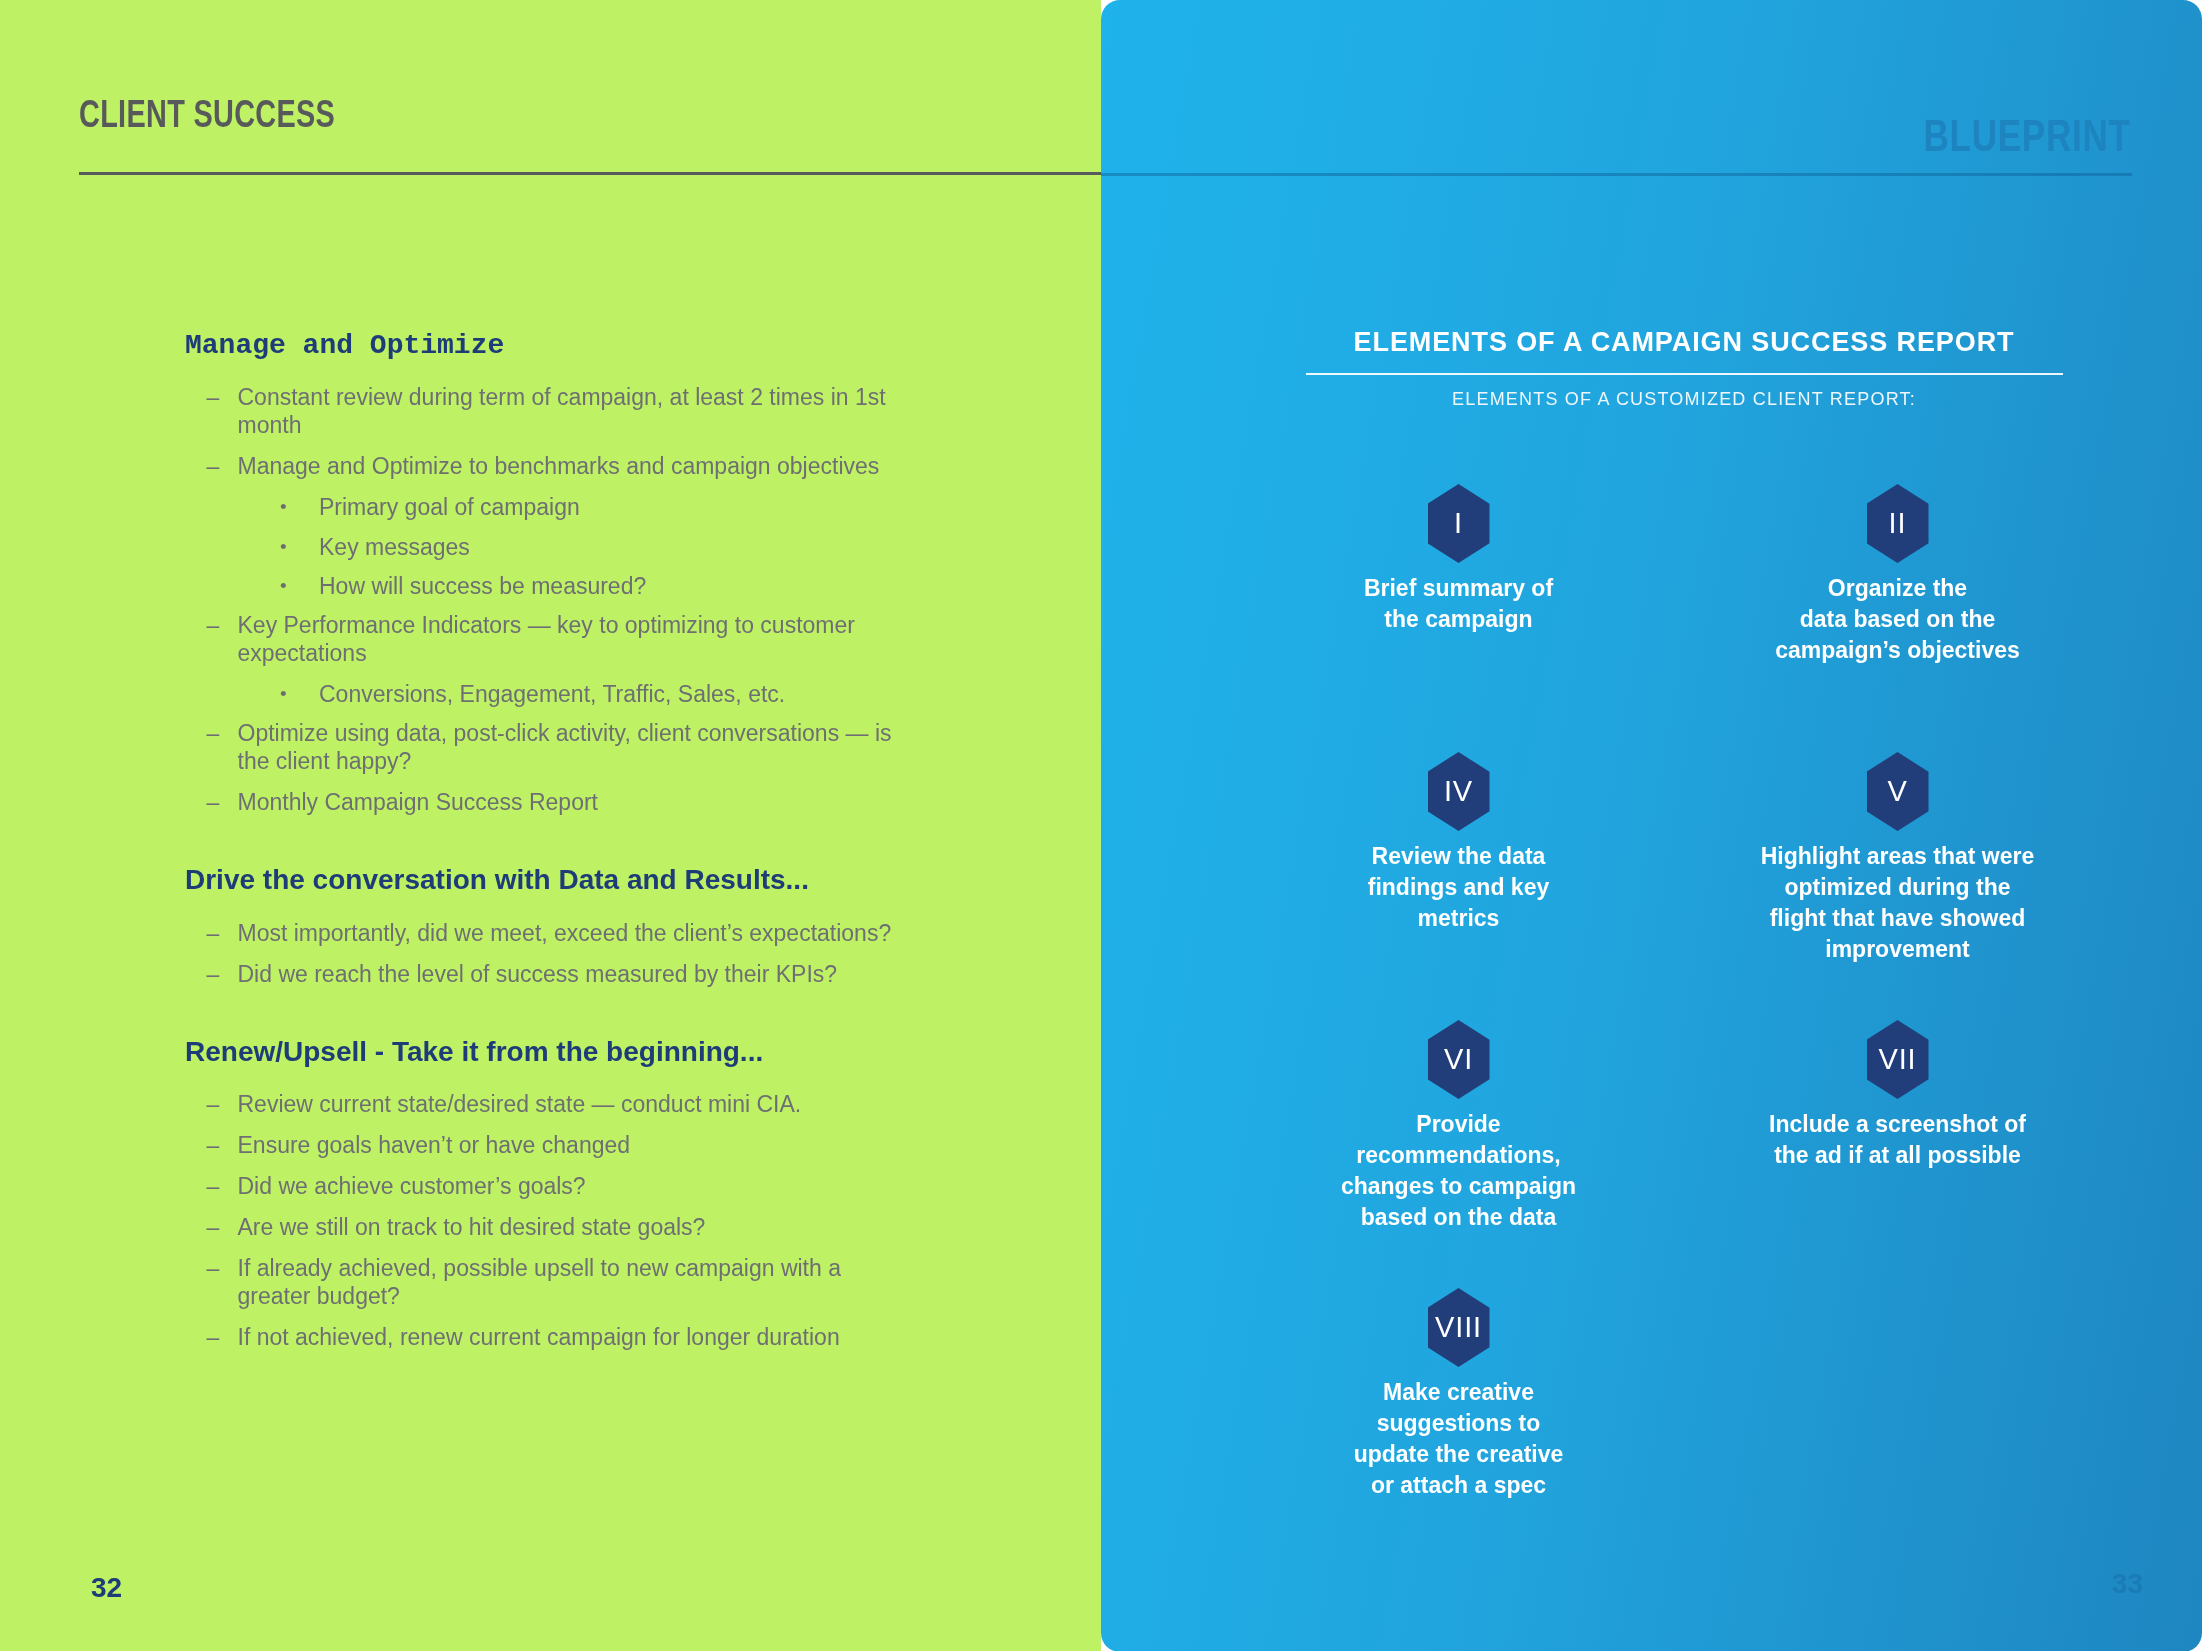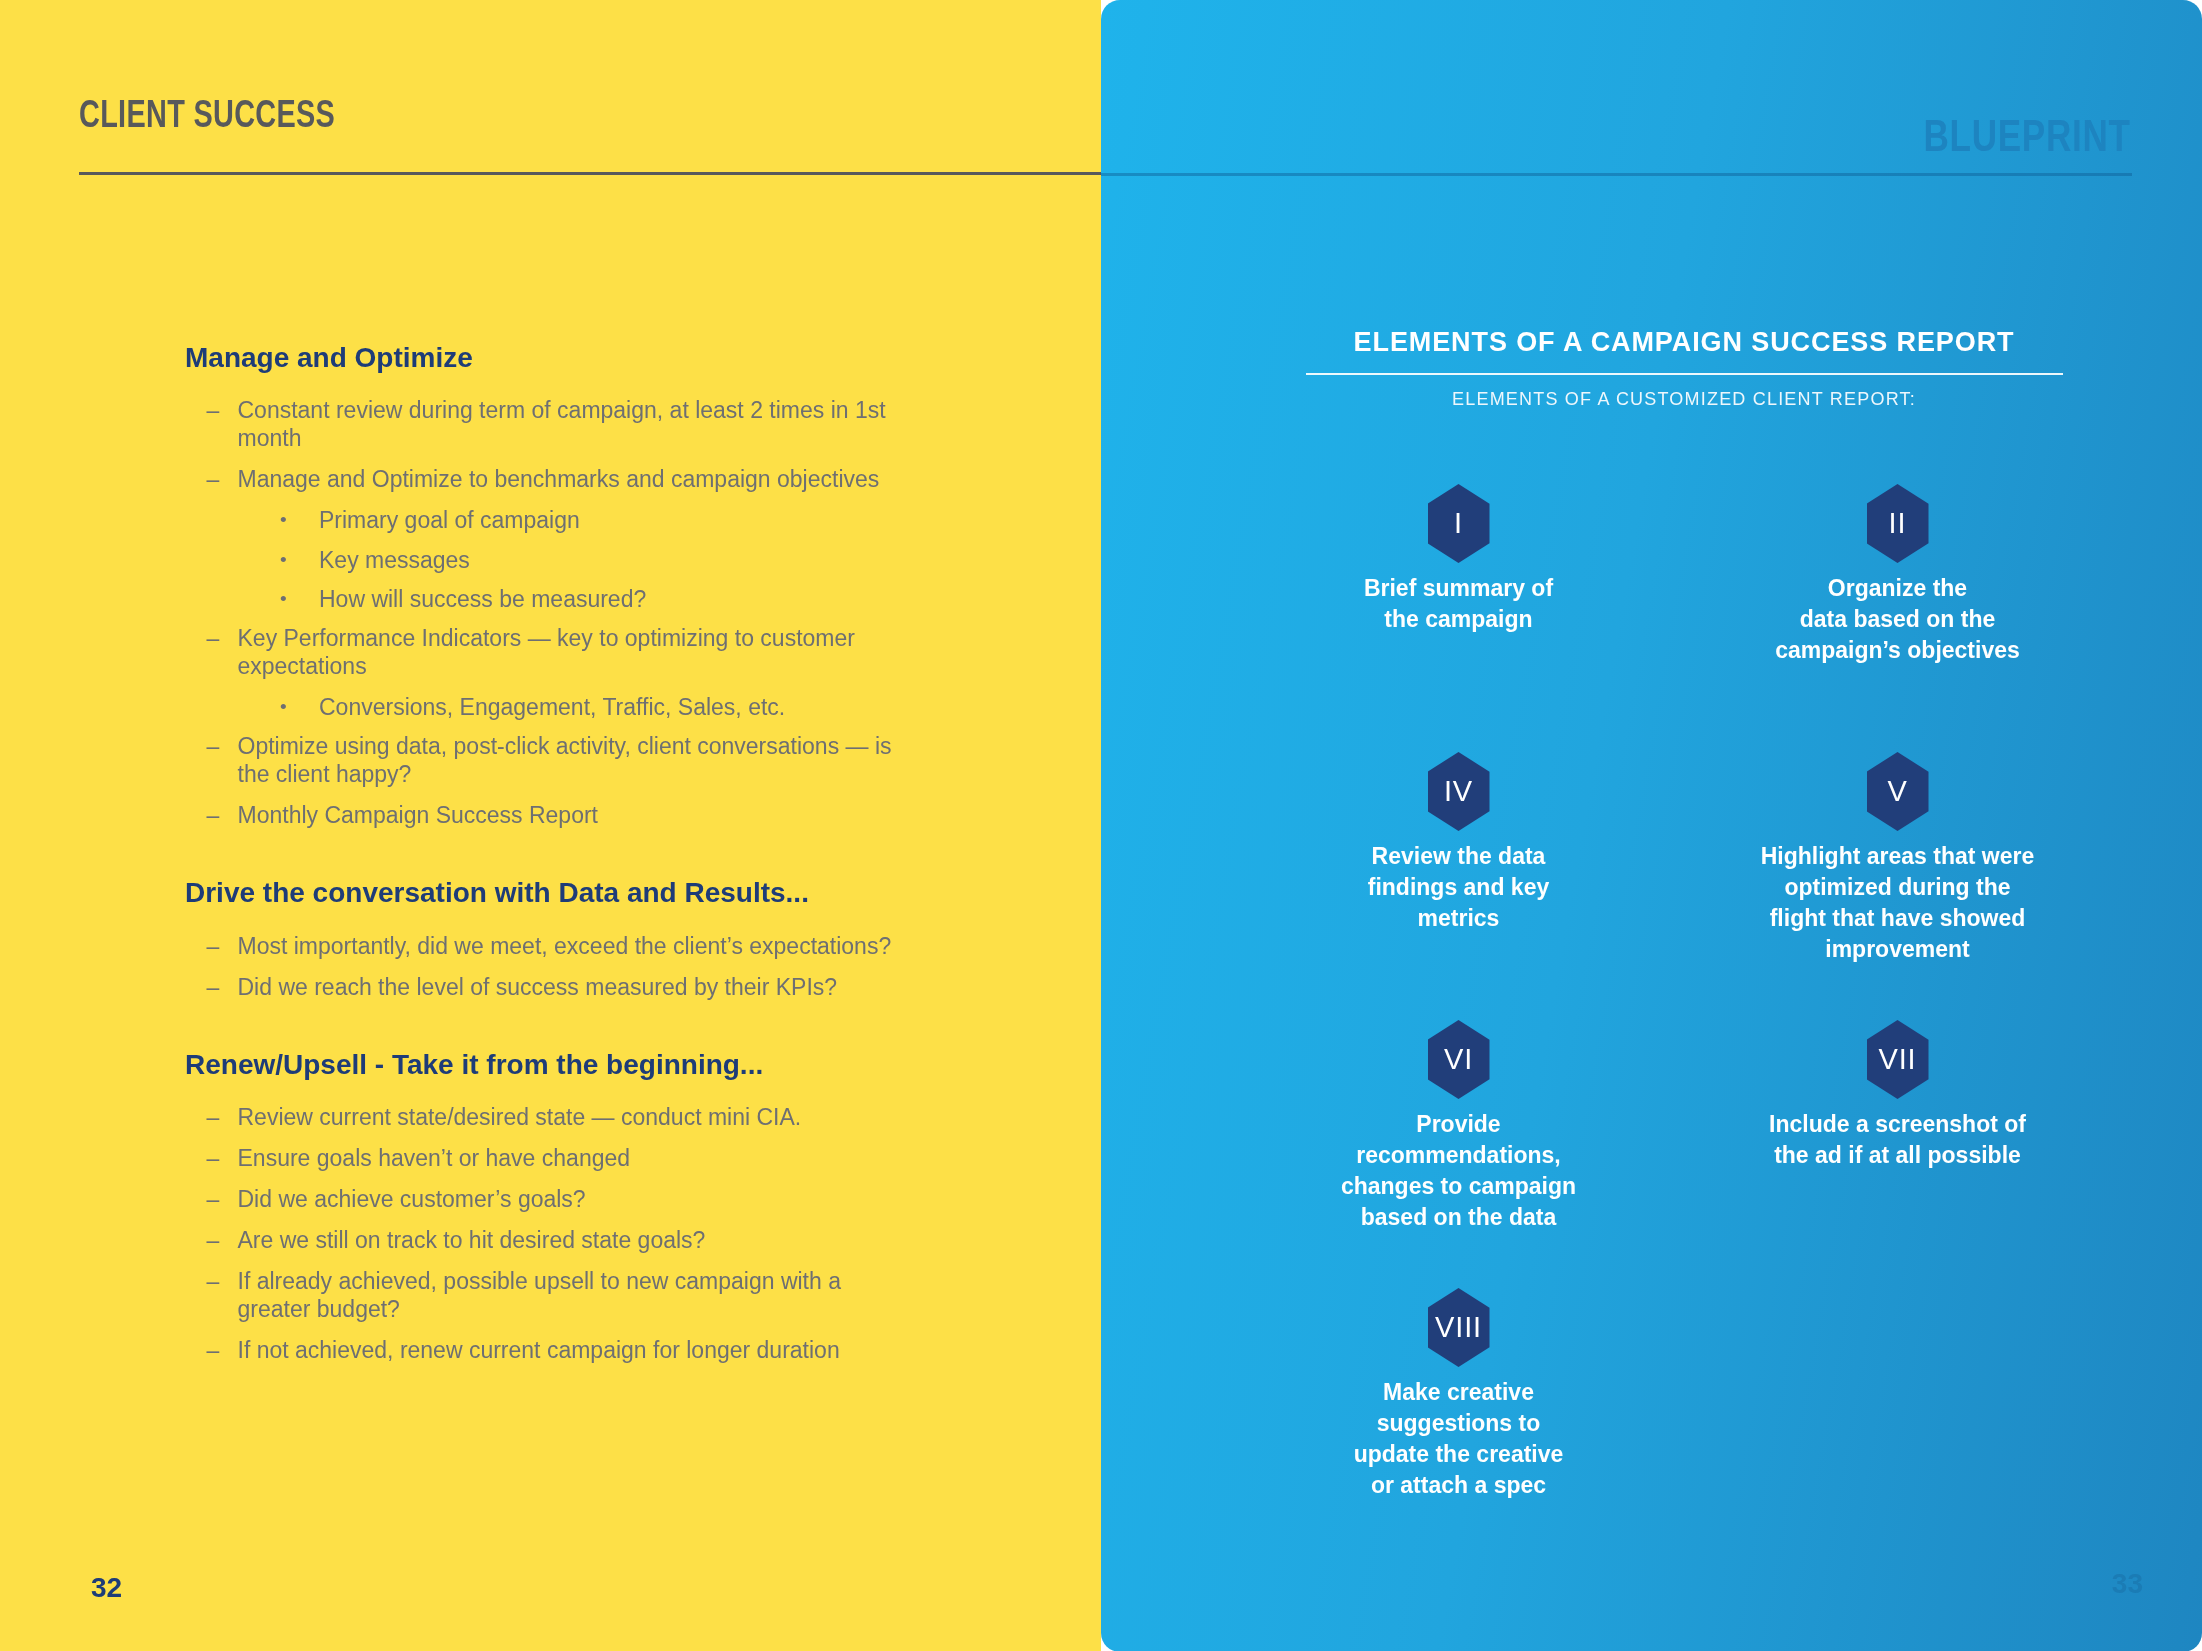--- a/index.html
+++ b/index.html
@@ -5,40 +5,40 @@
   html,body { margin:0; padding:0; }
   body {
     width:2203px; height:1652px;
     font-family:"Liberation Sans", sans-serif;
     position:relative; overflow:hidden; background:#ffffff;
   }
 
   
   .page-left {
     position:absolute; left:0; top:0; width:1101px; height:1652px;
-    background:#fde047;
+    background:#bef264;
   }
   .client-header {
     position:absolute; left:79px; top:93px;
     font-size:38px; font-weight:700; color:#58595b;
     letter-spacing:0.4px; transform:scaleX(0.76); transform-origin:left center;
     white-space:nowrap;
   }
   .header-rule {
     position:absolute; left:79px; top:172px; width:1022px; height:3.4px;
     background:#58595b;
   }
   .left-content {
     position:absolute; left:185px; top:330px; width:774px;
   }
   .sec-heading {
     margin:48px 0 22.4px 0;
     font-size:28px; font-weight:700; color:#1e3c78;
   }
-  .section:first-child .sec-heading { margin-top:12px; }
+  .section:first-child .sec-heading { margin-top:0;font-family:Liberation Mono, monospace; }
   .item {
     display:flex; align-items:flex-start;
     color:#6e6f72; font-size:23px; line-height:28px;
     margin-bottom:13px;
   }
   .item .marker { flex:0 0 auto; }
   .lvl1 { padding-left:21.5px; }
   .lvl1 .marker { width:31px; }
   .lvl2 { padding-left:95px; margin-bottom:11.2px; }
   .lvl2 .marker { width:39px; font-size:19px; line-height:28px; }

